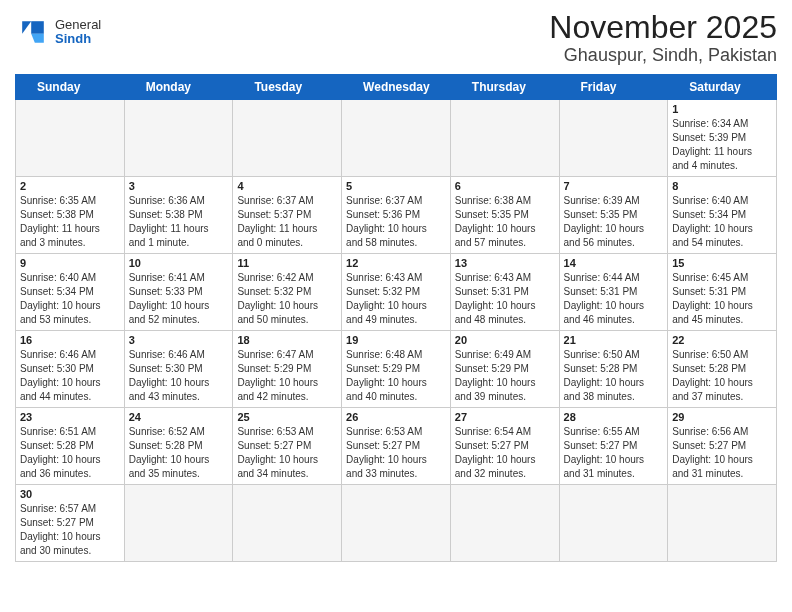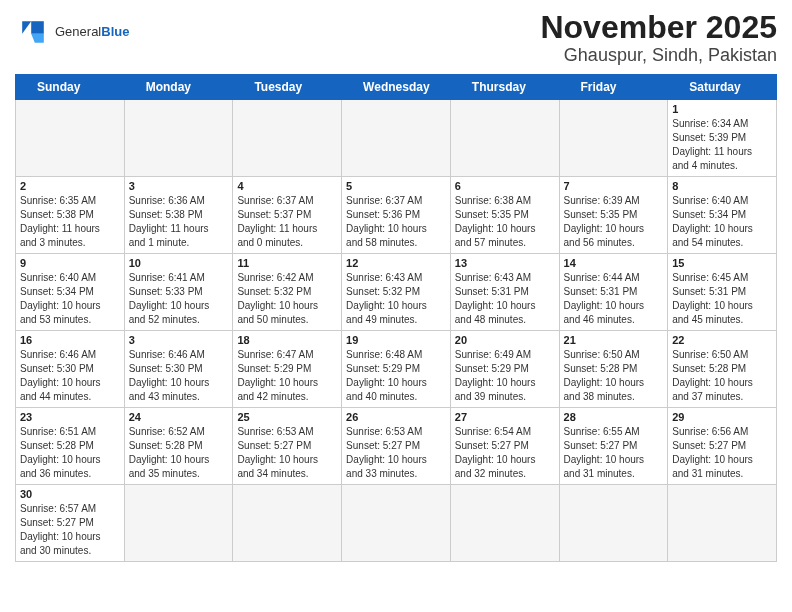--- a/index.html
+++ b/index.html
@@ -27,32 +27,32 @@
       align-items: center;
       gap: 4px;
       padding-top: 4px;
     }
     .logo-icon {
       width: 36px;
       height: 36px;
     }
     .logo-text {
       display: flex;
-      flex-direction: row;
+      flex-direction: column;
       font-size: 13px;
       line-height: 1.1;
     }
     .logo-general { color: #333; font-weight: normal; }
     .logo-blue { color: #1565c0; font-weight: bold; }
     .title-block {
       text-align: right;
     }
     .month-title {
       font-size: 32px;
-      font-weight: bold;
+      font-weight: normal;
       color: #222;
       line-height: 1.1;
     }
     .location {
       font-size: 18px;
       color: #444;
     }
     .calendar {
       width: 100%;
       border-collapse: collapse;
@@ -102,21 +102,21 @@
   <div class="header">
     <div class="logo">
       <svg class="logo-icon" viewBox="0 0 40 40">
         <rect x="0" y="0" width="40" height="40" fill="white"></rect>
         <polygon points="18,8 32,8 32,22 18,22" fill="#1565c0"></polygon>
         <polygon points="8,8 18,8 8,22" fill="#1565c0"></polygon>
         <polygon points="18,22 32,22 32,32 22,32" fill="#42a5f5"></polygon>
       </svg>
       <div class="logo-text">
         <span class="logo-general">General</span>
-        <span class="logo-blue">Blue</span>
+        <span class="logo-blue">Sindh</span>
       </div>
     </div>
     <div class="title-block">
       <div class="month-title">November 2025</div>
       <div class="location">Ghauspur, Sindh, Pakistan</div>
     </div>
   </div>
 
   <table class="calendar">
     <thead>

